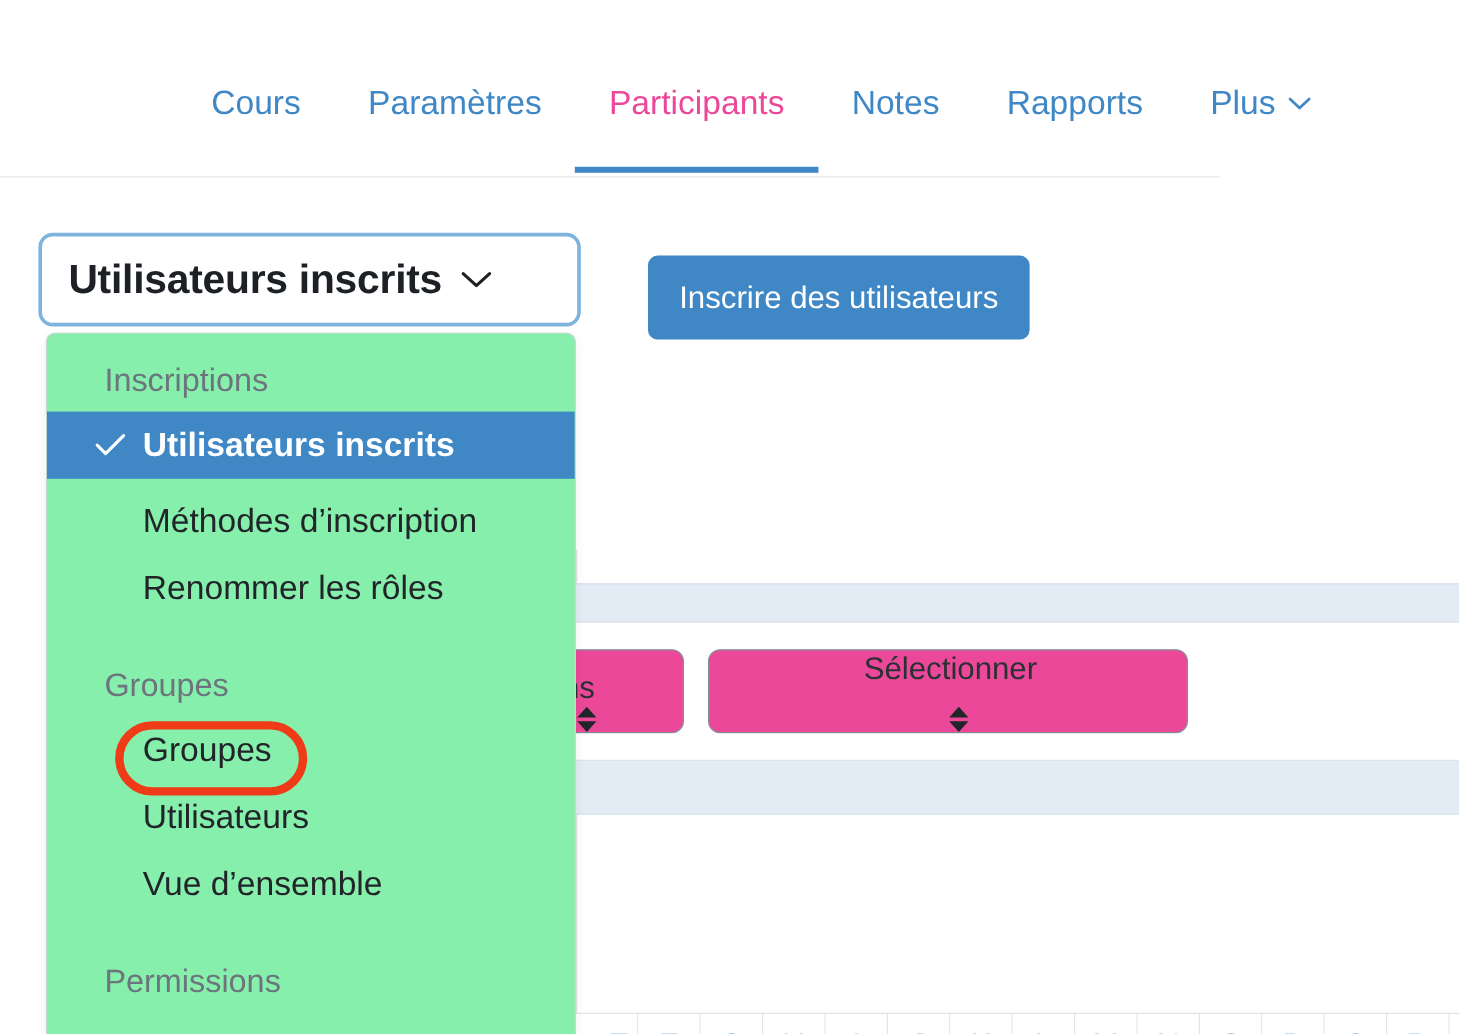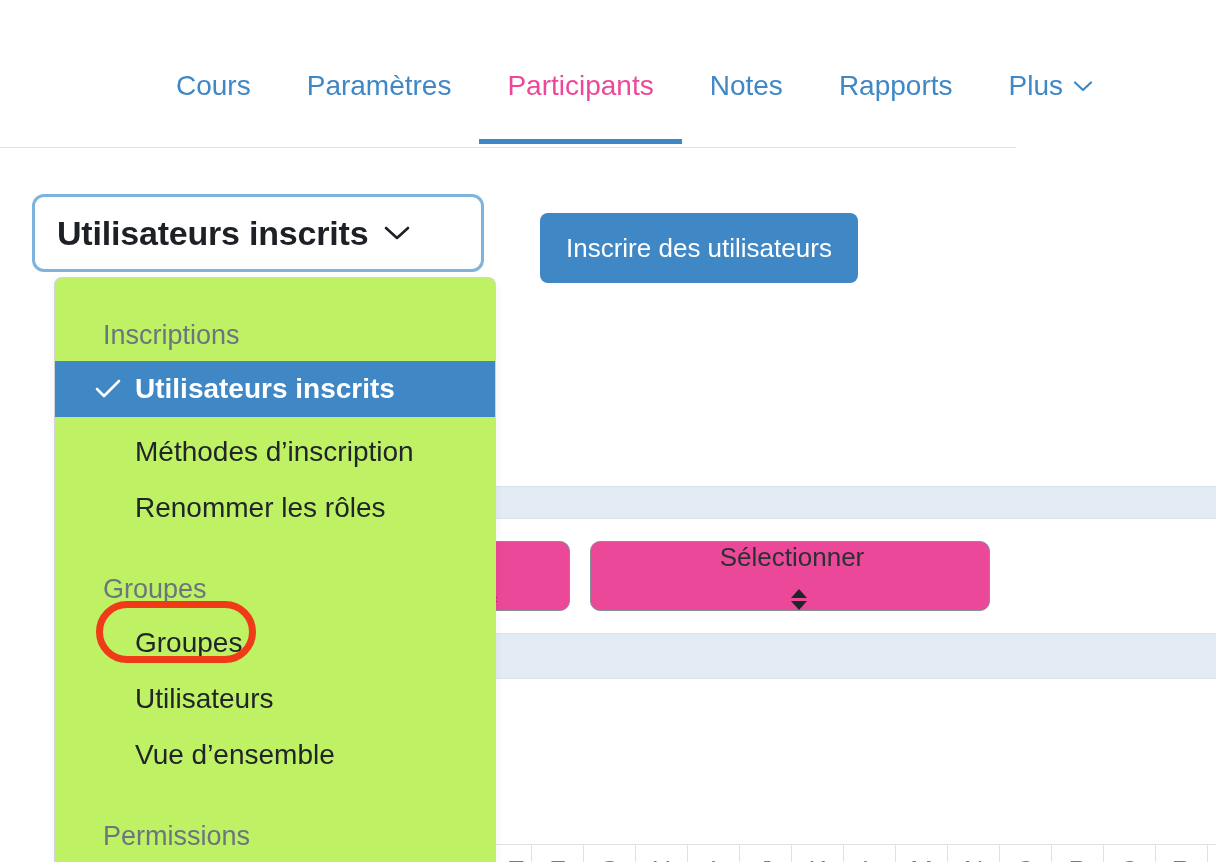--- a/index.html
+++ b/index.html
@@ -234,30 +234,29 @@
   }
   .dd-trigger-chevron svg { display: block; }
 
   
   .dd-menu {
     position: absolute;
     left: 38px;
     top: 277px;
     width: 442px;
     height: 585px;
-    background: #bef264;
+    background: #86efac;
     border: 1px solid #ced4da;
     border-top-left-radius: 8px;
     border-top-right-radius: 8px;
     border-bottom: none;
     box-shadow: 0 3px 10px rgba(0,0,0,0.06);
     z-index: 25;
     overflow: hidden;
-    padding-top: 34px;
-    margin-left: 16px;
+    padding-top: 16px;
   }
 
   .dd-group-label {
     font-size: 27px;
     color: #6c757d;
     padding: 8px 0 10px 48px;
     white-space: nowrap;
   }
   .dd-group-label.spaced { padding-top: 38px; }
 

